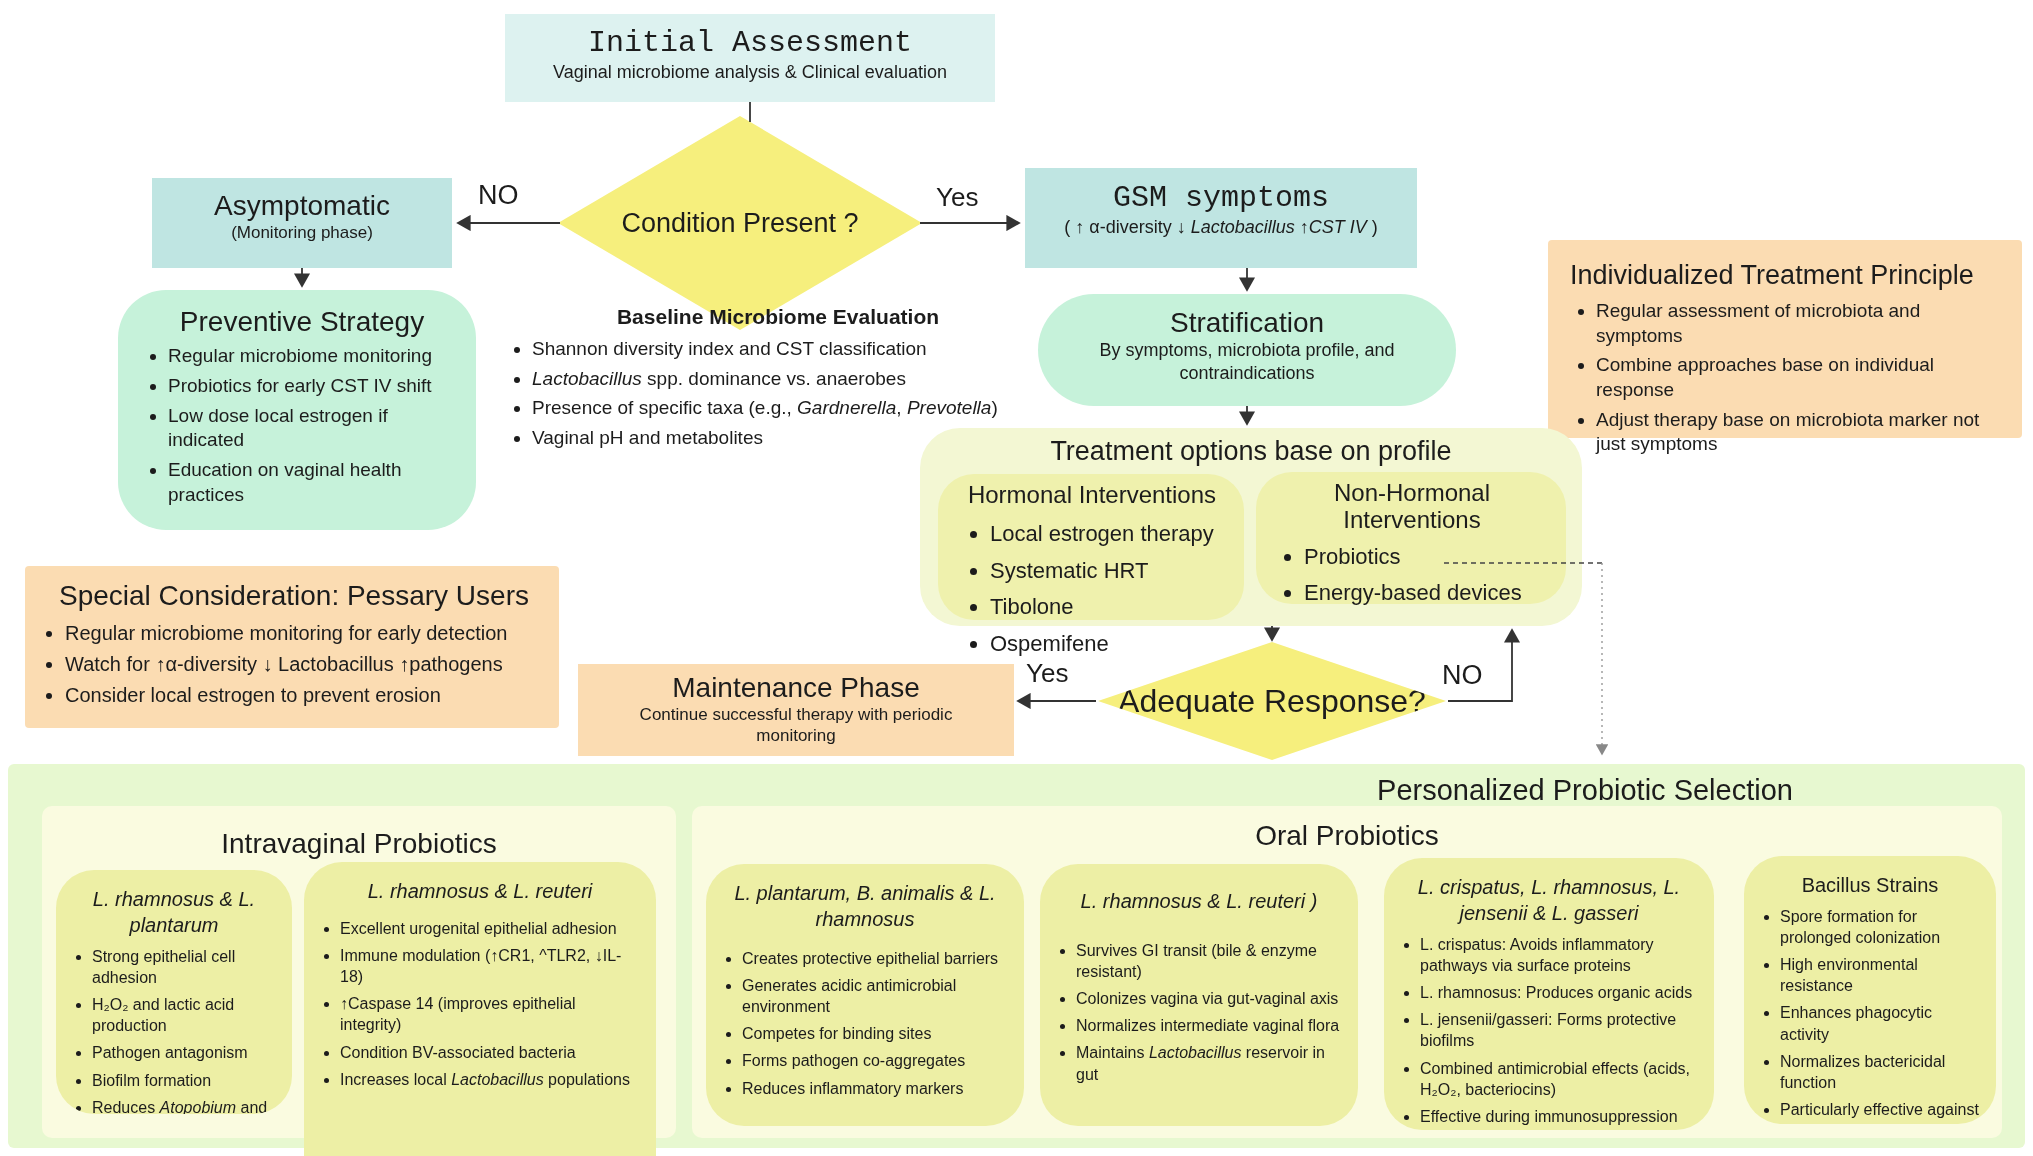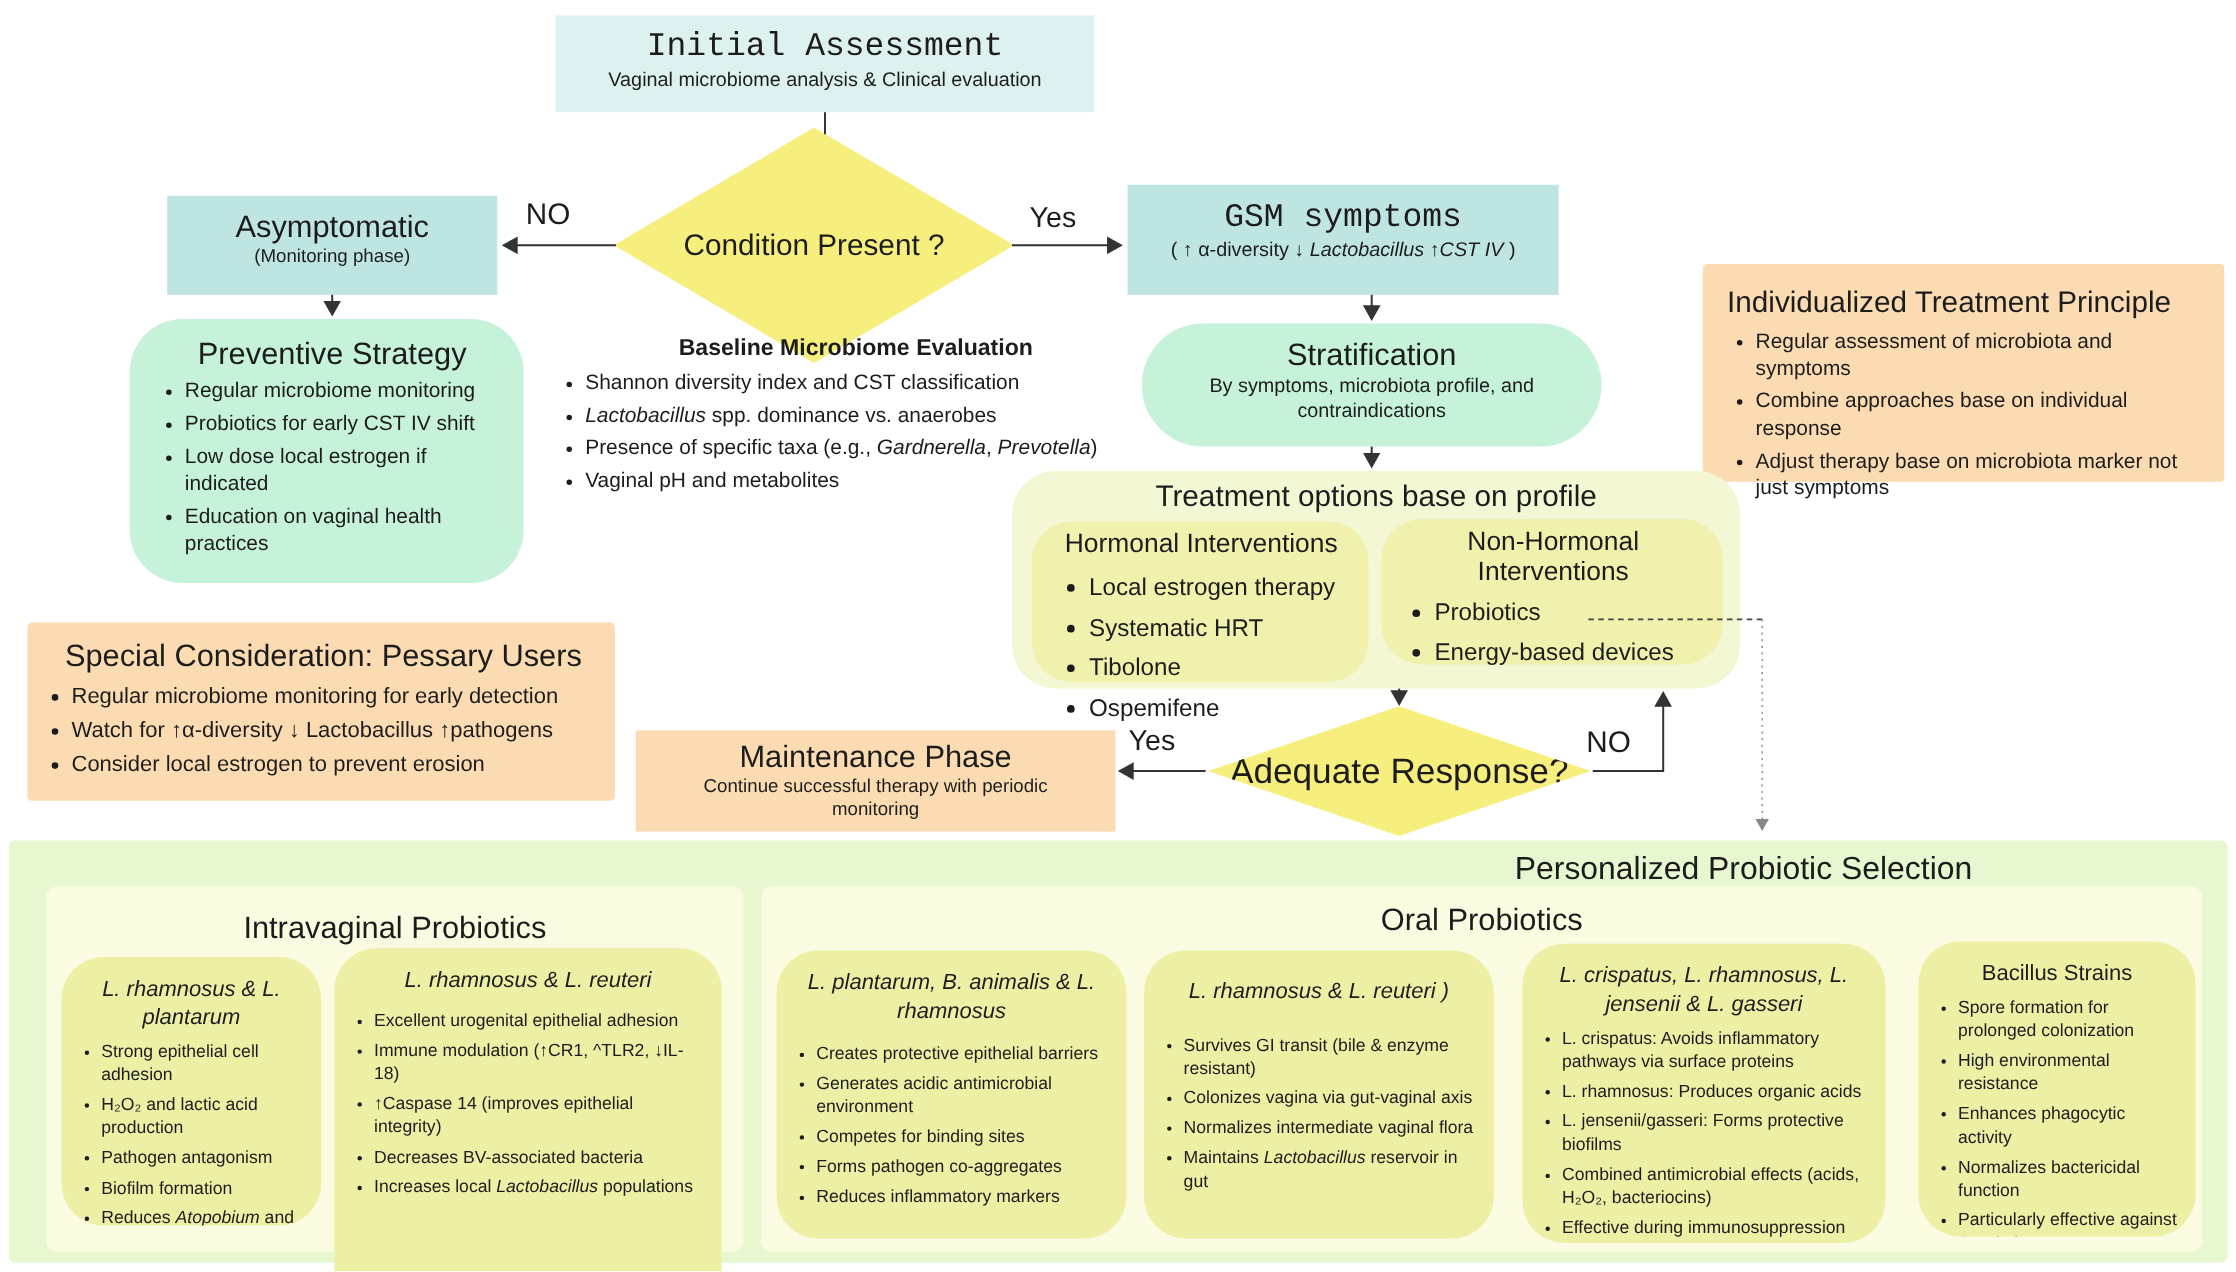--- a/index.html
+++ b/index.html
@@ -187,21 +187,21 @@
         <li>Biofilm formation</li>
         <li>Reduces <i>Atopobium</i> and vaginal pH</li>
       </ul>
   </div>
   <div class="abs pro-card" style="left:304px;top:862px;width:352px;height:356px;z-index:3;">
     <div class="card-title" style="margin-bottom:14px;"><i>L. rhamnosus &amp; L. reuteri</i></div>
     <ul>
         <li>Excellent urogenital epithelial adhesion</li>
         <li>Immune modulation (↑CR1, ^TLR2, ↓IL-18)</li>
         <li>↑Caspase 14 (improves epithelial integrity)</li>
-        <li>Decreases BV-associated bacteria</li>
+        <li>Condition BV-associated bacteria</li>
         <li>Increases local <i>Lactobacillus</i> populations</li>
       </ul>
   </div>
 
   <div class="abs sub-panel" style="left:692px;top:806px;width:1310px;height:332px;z-index:2;">
     <div class="center" style="font-size:28px;margin-top:14px;">Oral Probiotics</div>
   </div>
   <div class="abs pro-card" style="left:706px;top:864px;width:318px;height:262px;z-index:3;">
     <div class="card-title" style="margin-bottom:16px;"><i>L. plantarum, B. animalis &amp; L. rhamnosus</i></div>
     <ul>

